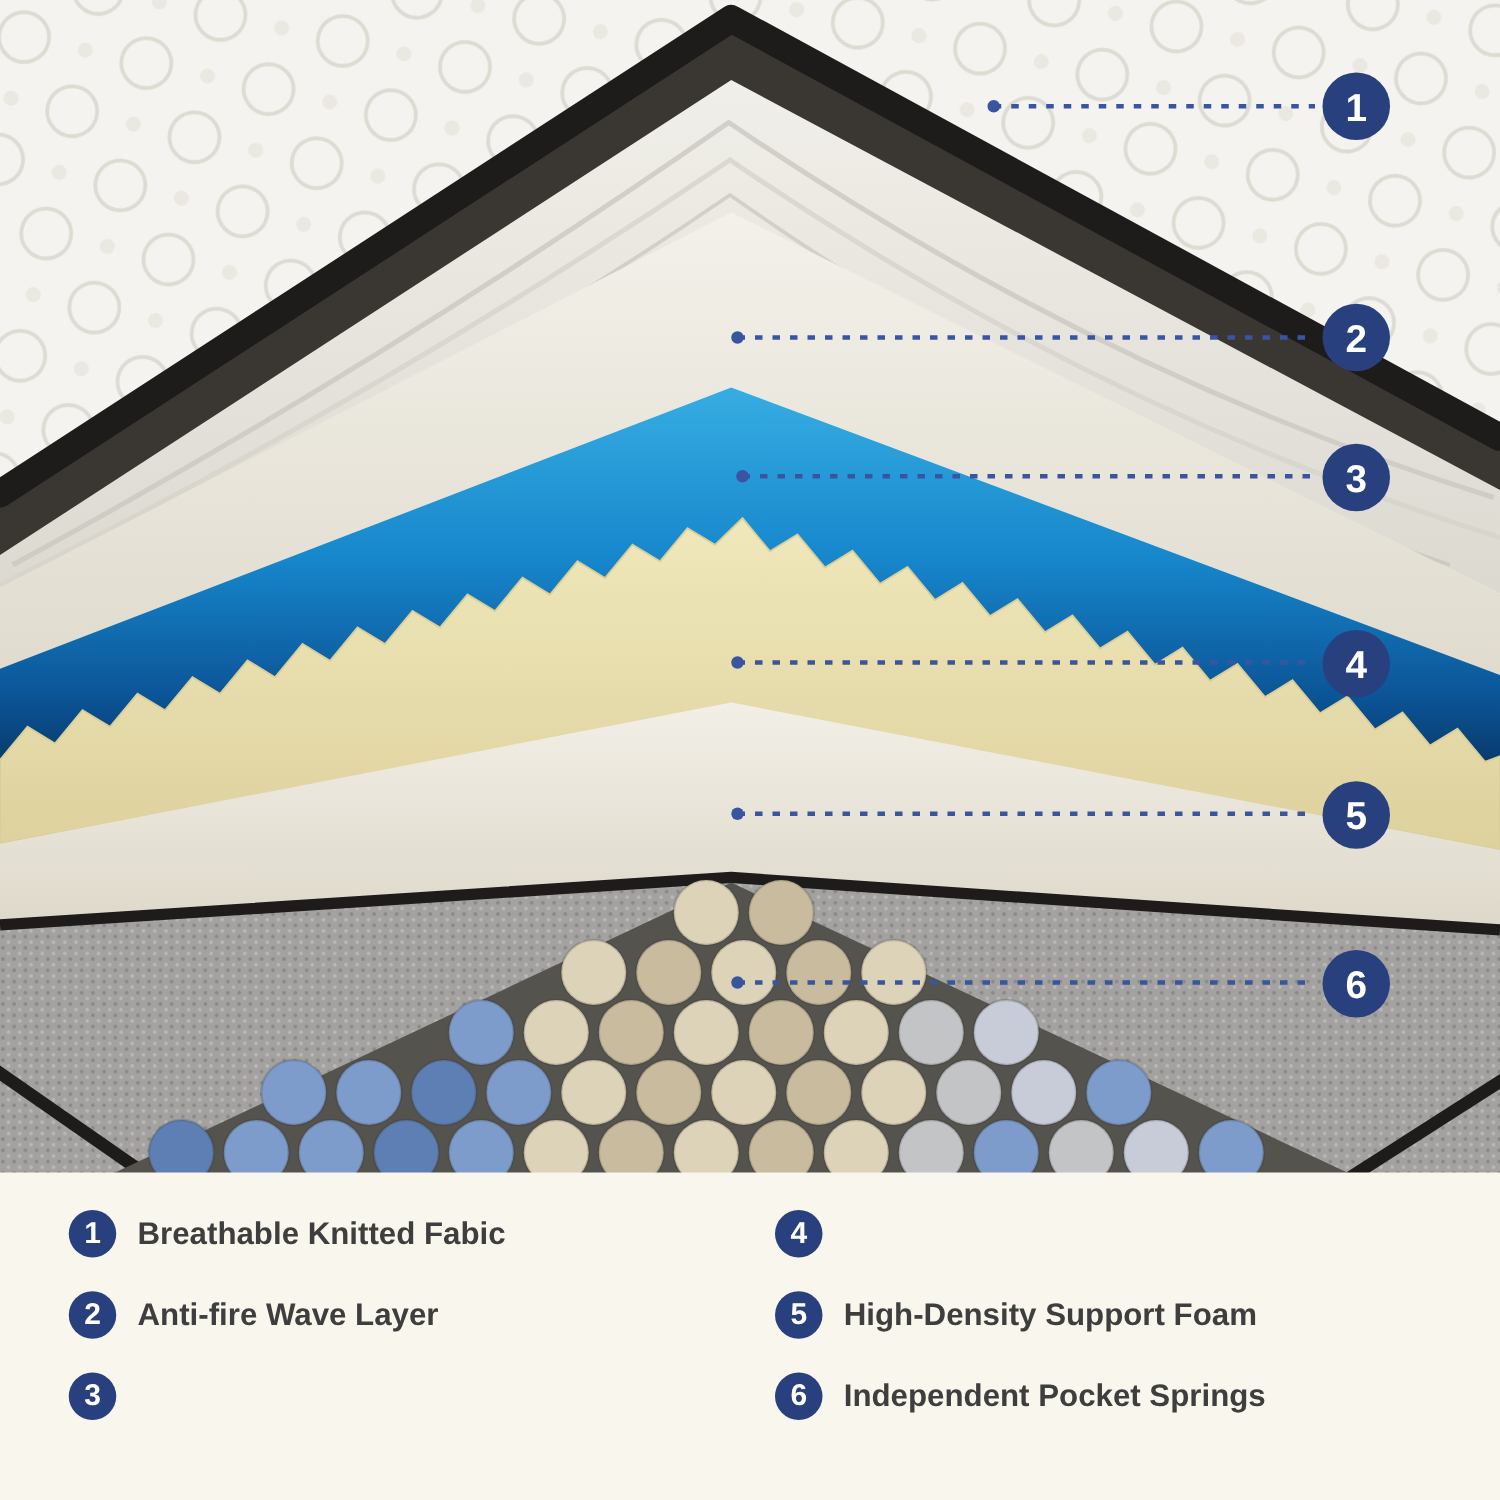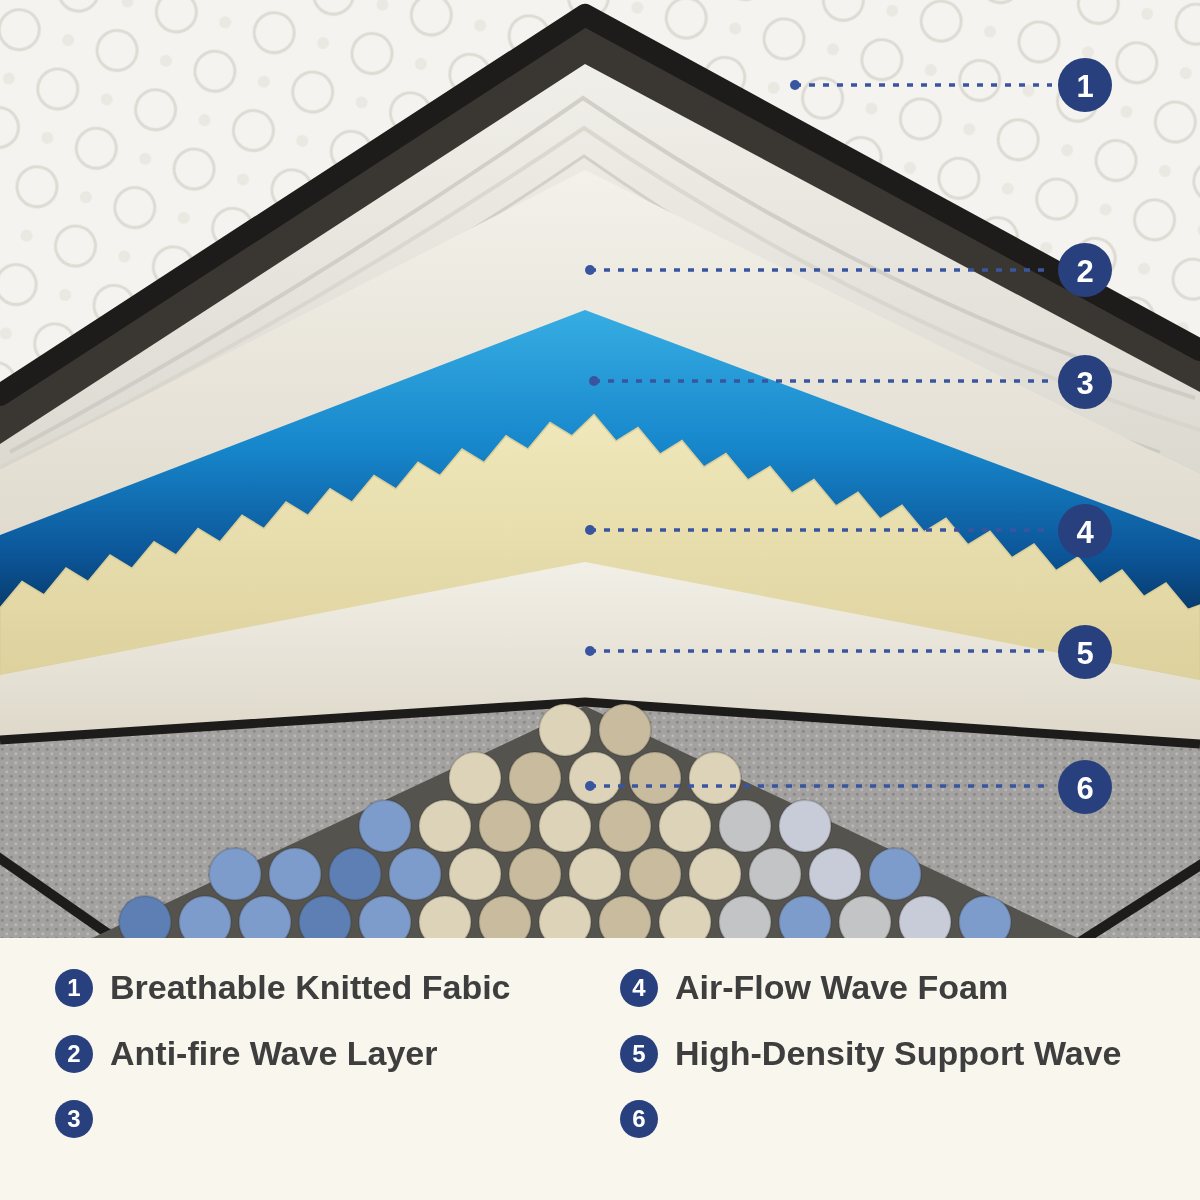--- a/index.html
+++ b/index.html
@@ -17,21 +17,21 @@
   
   #legend{position:absolute;left:0;top:938px;width:1200px;height:262px;
           background:var(--legend-bg,#f9f6ee);box-sizing:border-box;
           padding:30px 0 0 55px;display:flex;}
   .legend-col{display:flex;flex-direction:column;gap:27px;}
   .legend-col.left{width:565px;}
   .legend-item{display:flex;align-items:center;gap:17px;}
   .legend-bullet{width:38px;height:38px;border-radius:50%;background:var(--callout-navy,#29407f);
           color:#ffffff;font-size:24px;font-weight:700;display:flex;align-items:center;
           justify-content:center;flex:0 0 38px;}
-  .legend-label{font-size:34px;font-weight:700;color:var(--legend-text,#3e3e3e);white-space:nowrap;}
+  .legend-label{font-size:25px;font-weight:700;color:var(--legend-text,#3e3e3e);white-space:nowrap;}
 </style>
 </head>
 <body>
 
 <div id="stage">
 
   <svg id="illustration" width="1200" height="940" viewBox="0 0 1200 940">
     <defs>
       <pattern id="quiltP" width="100" height="100" patternUnits="userSpaceOnUse" patternTransform="rotate(12)">
         <rect width="100" height="100" style="fill:var(--quilt-white,#f4f3f0)"></rect>
@@ -213,24 +213,24 @@
         <span class="legend-bullet">2</span>
         <span class="legend-label">Anti-fire Wave Layer</span>
       </div>
       <div class="legend-item">
         <span class="legend-bullet">3</span>
       </div>
     </div>
     <div class="legend-col right">
       <div class="legend-item">
         <span class="legend-bullet">4</span>
-        <span class="legend-label">Air-Flow Wave Foam</span>
       </div>
       <div class="legend-item">
         <span class="legend-bullet">5</span>
-        <span class="legend-label">High-Density Support Wave</span>
+        <span class="legend-label">High-Density Support Foam</span>
       </div>
       <div class="legend-item">
         <span class="legend-bullet">6</span>
+        <span class="legend-label">Independent Pocket Springs</span>
       </div>
     </div>
   </div>
 </div>
 
 </body></html>

